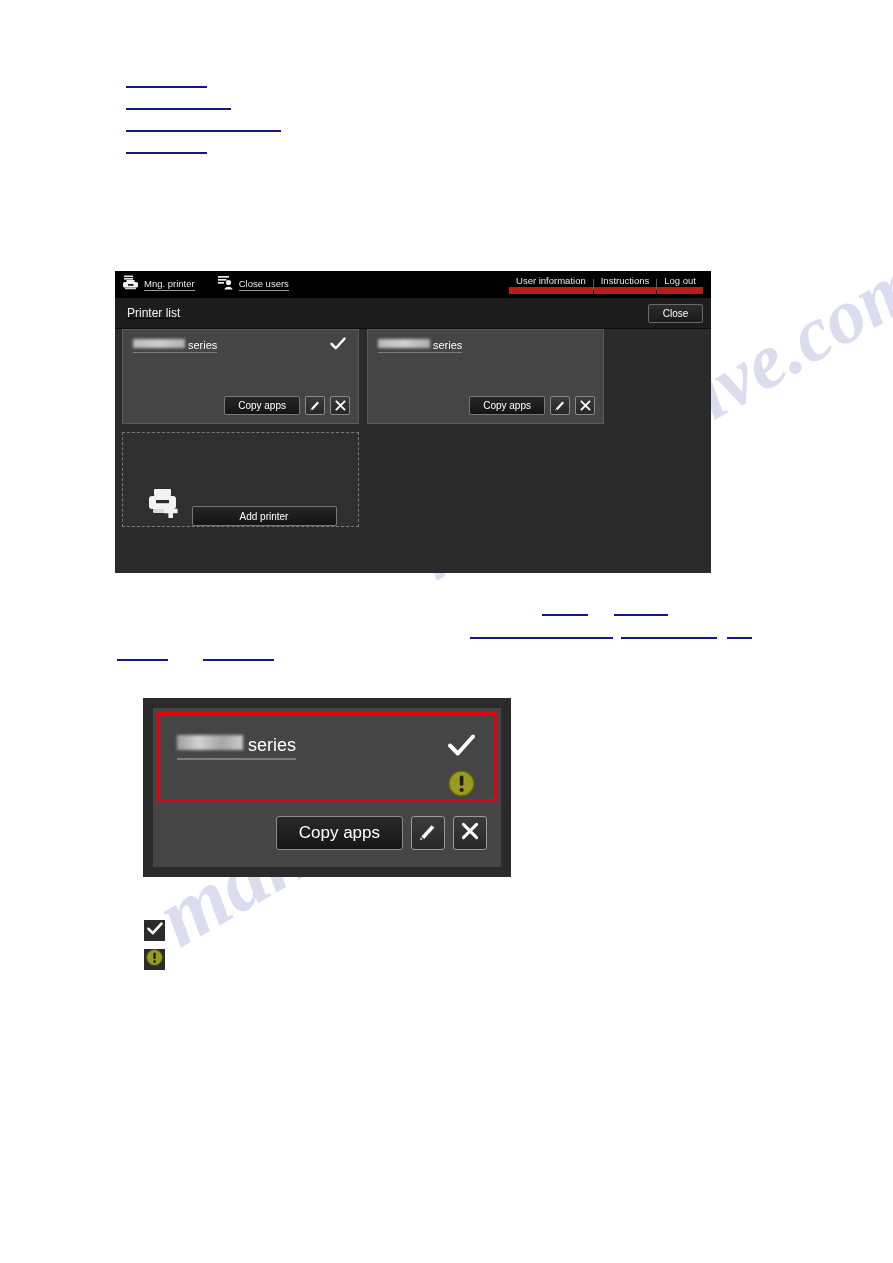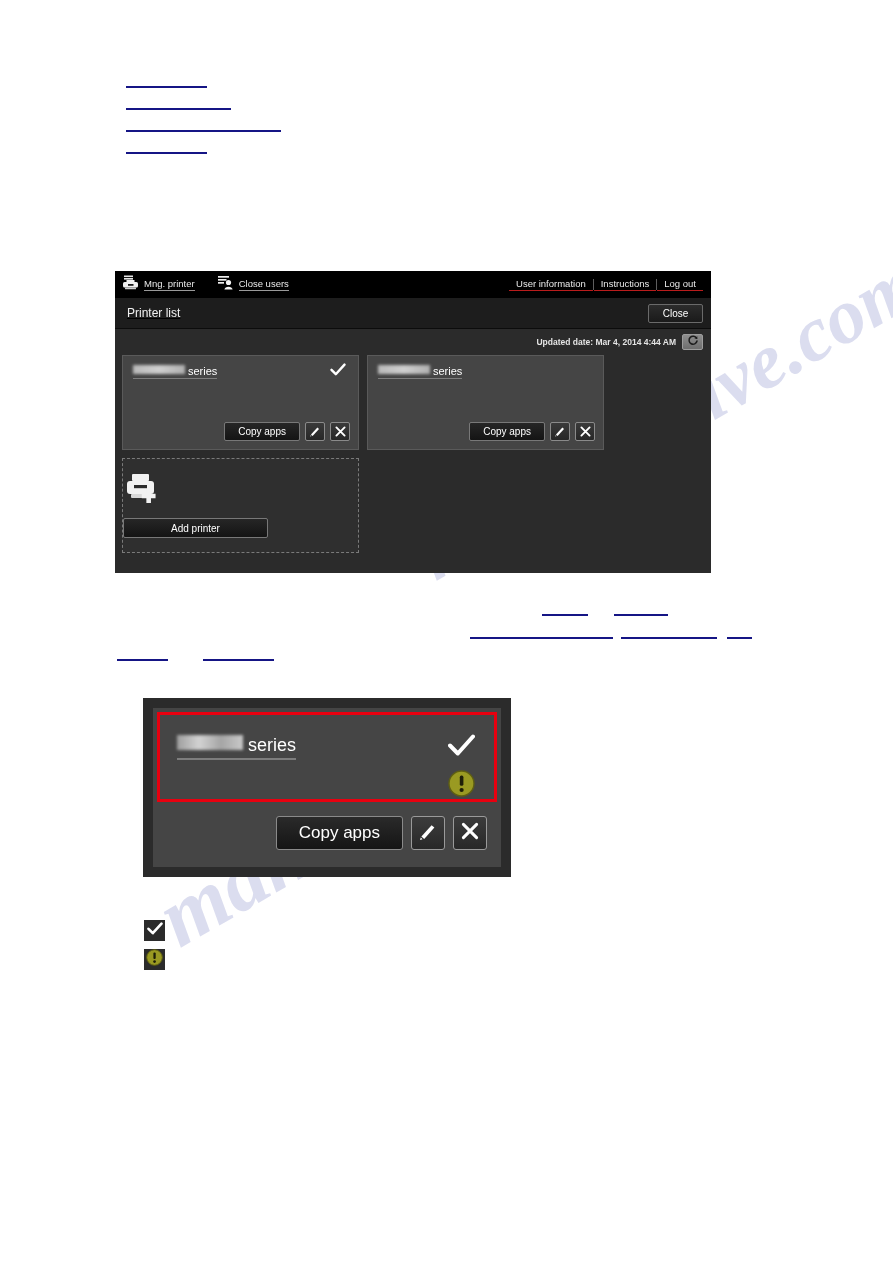--- a/index.html
+++ b/index.html
@@ -89,21 +89,21 @@
     right: 8px;
     display: flex;
     align-items: center;
     gap: 0px;
     color: #e9e9e9;
     font-size: 9.5px;
   }
   .topnav-right a {
     color: #e9e9e9;
     text-decoration: none;
-    border-bottom: 1px solid #b91c1c;
+    border-bottom: 7px solid #b91c1c;
     line-height: 12px;
     padding: 0 7px;
     cursor: pointer;
   }
   .sep {
     width: 1px;
     height: 11px;
     background: #5e5e5e;
   }
 
@@ -236,22 +236,22 @@
     justify-content: center;
     cursor: pointer;
   }
 
   .addcard {
     width: 237px;
     height: 95px;
     border: 1px dashed #7a7a7a;
     background: #2f2f2f;
     display: flex;
-    flex-direction: column;
-    align-items: flex-start;
+    flex-direction: row;
+    align-items: flex-end;
     justify-content: center;
     gap: 7px;
     cursor: pointer;
   }
   .btn-addprinter {
     width: 145px;
     height: 20px;
     background: linear-gradient(#262626, #141414);
     border: 1px solid #787878;
     border-radius: 2px;
@@ -419,31 +419,20 @@
       <span class="sep"></span>
       <a>Log out</a>
     </div>
   </div>
 
   <div class="subbar">
     <span class="title">Printer list</span>
     <div class="btn-close">Close</div>
   </div>
 
-  <div class="updatedbar">
-    <span class="ud">Updated date: Mar 4, 2014 4:44 AM</span>
-    <div class="refresh-btn">
-      <span>
-        <svg width="12" height="12" viewBox="0 0 12 12">
-          <path d="M9.6 3.3 A4 4 0 1 0 10 6" stroke="#1d1d1d" stroke-width="1.5" fill="none" stroke-linecap="round"></path>
-          <path d="M10.4 1.2 L10.2 4.1 L7.4 3.3 Z" fill="#1d1d1d"></path>
-        </svg>
-      </span>
-    </div>
-  </div>
 
   <div class="cardgrid">
 
     <div class="pcard">
       <div class="pname">
         <span class="redacted"></span>
         <span>series</span>
       </div>
       <span class="chk">
         <svg width="16" height="14" viewBox="0 0 16 14">

